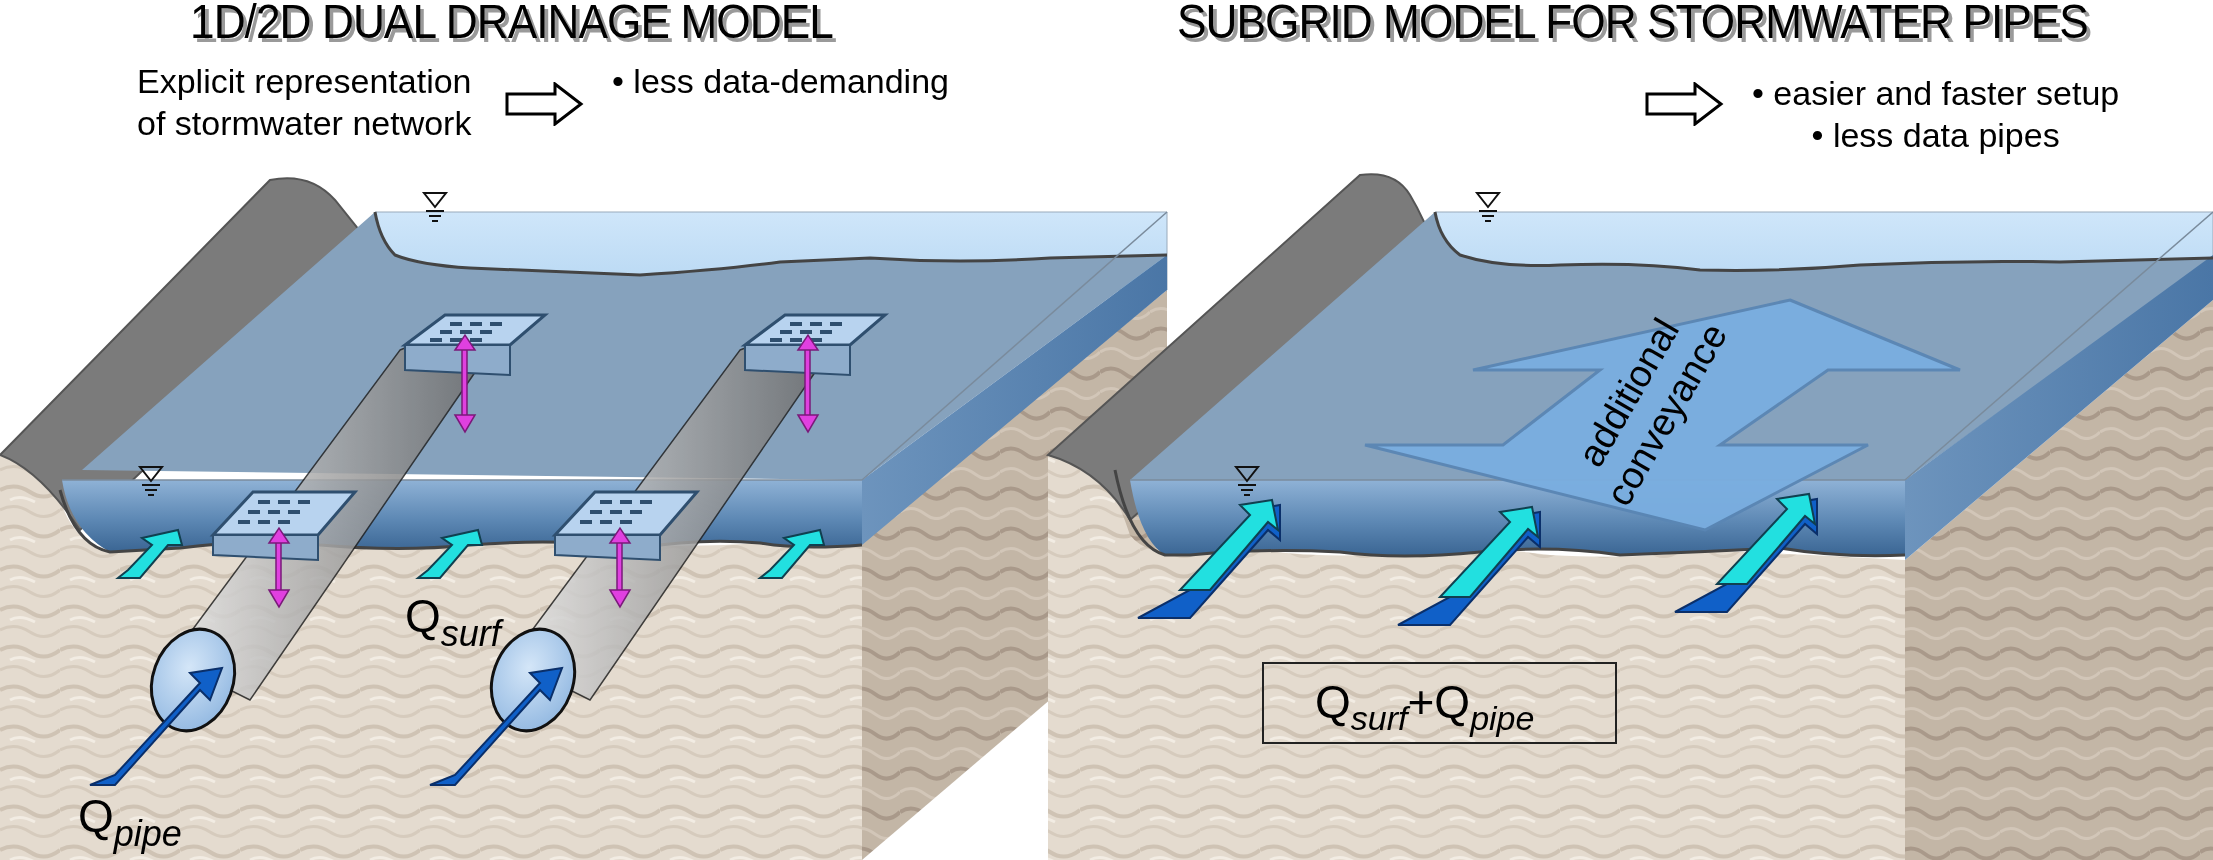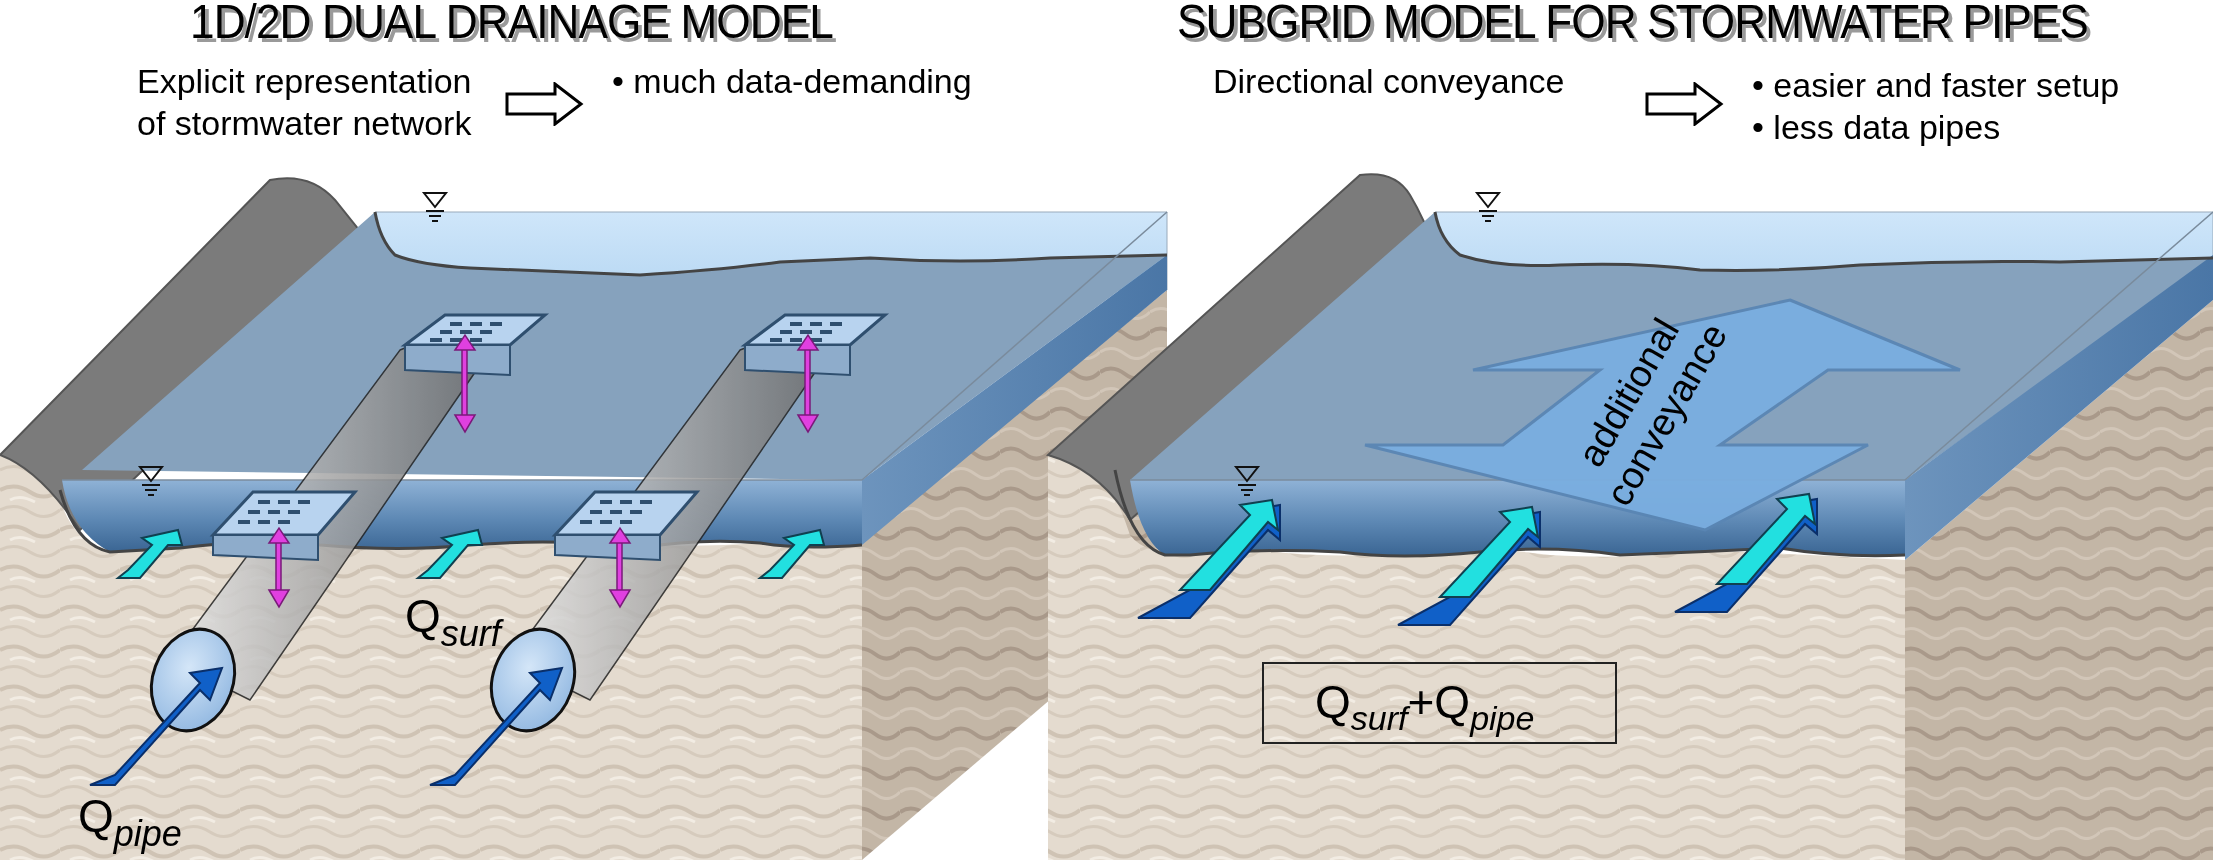--- a/index.html
+++ b/index.html
@@ -18,30 +18,29 @@
 <div class="title" style="left:1177px;">SUBGRID MODEL FOR STORMWATER PIPES</div>
 
 <div class="subtext" style="left:109px; top:60px;margin-left:28px;">
   <div>Explicit representation</div>
   <div>of stormwater network</div>
 </div>
 <svg class="arrow-hollow" style="left:505px; top:82px;" width="80" height="44" viewBox="0 0 80 44">
   <polygon points="2,12 50,12 50,2 76,22 50,42 50,32 2,32" fill="#fff" stroke="#000" stroke-width="3"></polygon>
 </svg>
 <div class="subtext" style="left:612px; top:60px;">
-  <div>• much data-demanding</div>
+  <div>• less data-demanding</div>
 </div>
 
 <div class="subtext" style="left:1213px; top:60px;">
-  <div>Directional conveyance</div>
 </div>
 <svg class="arrow-hollow" style="left:1645px; top:82px;" width="80" height="44" viewBox="0 0 80 44">
   <polygon points="2,12 50,12 50,2 76,22 50,42 50,32 2,32" fill="#fff" stroke="#000" stroke-width="3"></polygon>
 </svg>
-<div class="subtext" style="left:1752px; top:64px;">
+<div class="subtext" style="left:1752px; top:72px;text-align:center;">
   <div>• easier and faster setup</div>
   <div>• less data pipes</div>
 </div>
 
 <svg id="diagram" width="2213" height="860" viewBox="0 0 2213 860">
   <defs>
     <pattern id="soilPat" patternUnits="userSpaceOnUse" width="60" height="40">
       <rect width="60" height="40" fill="#e4dbcf"></rect>
       <path d="M0,10 Q15,2 30,12 T60,10" stroke="#cfc3b4" stroke-width="4" fill="none"></path>
       <path d="M0,30 Q15,22 30,32 T60,30" stroke="#d6cbbd" stroke-width="3" fill="none"></path>

